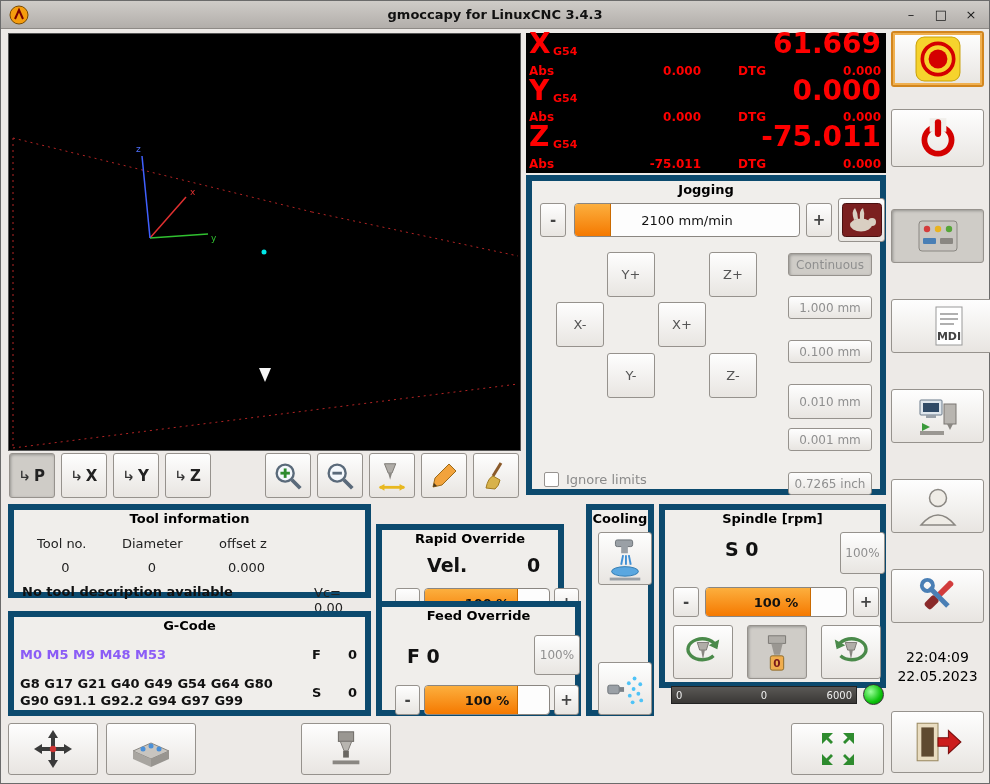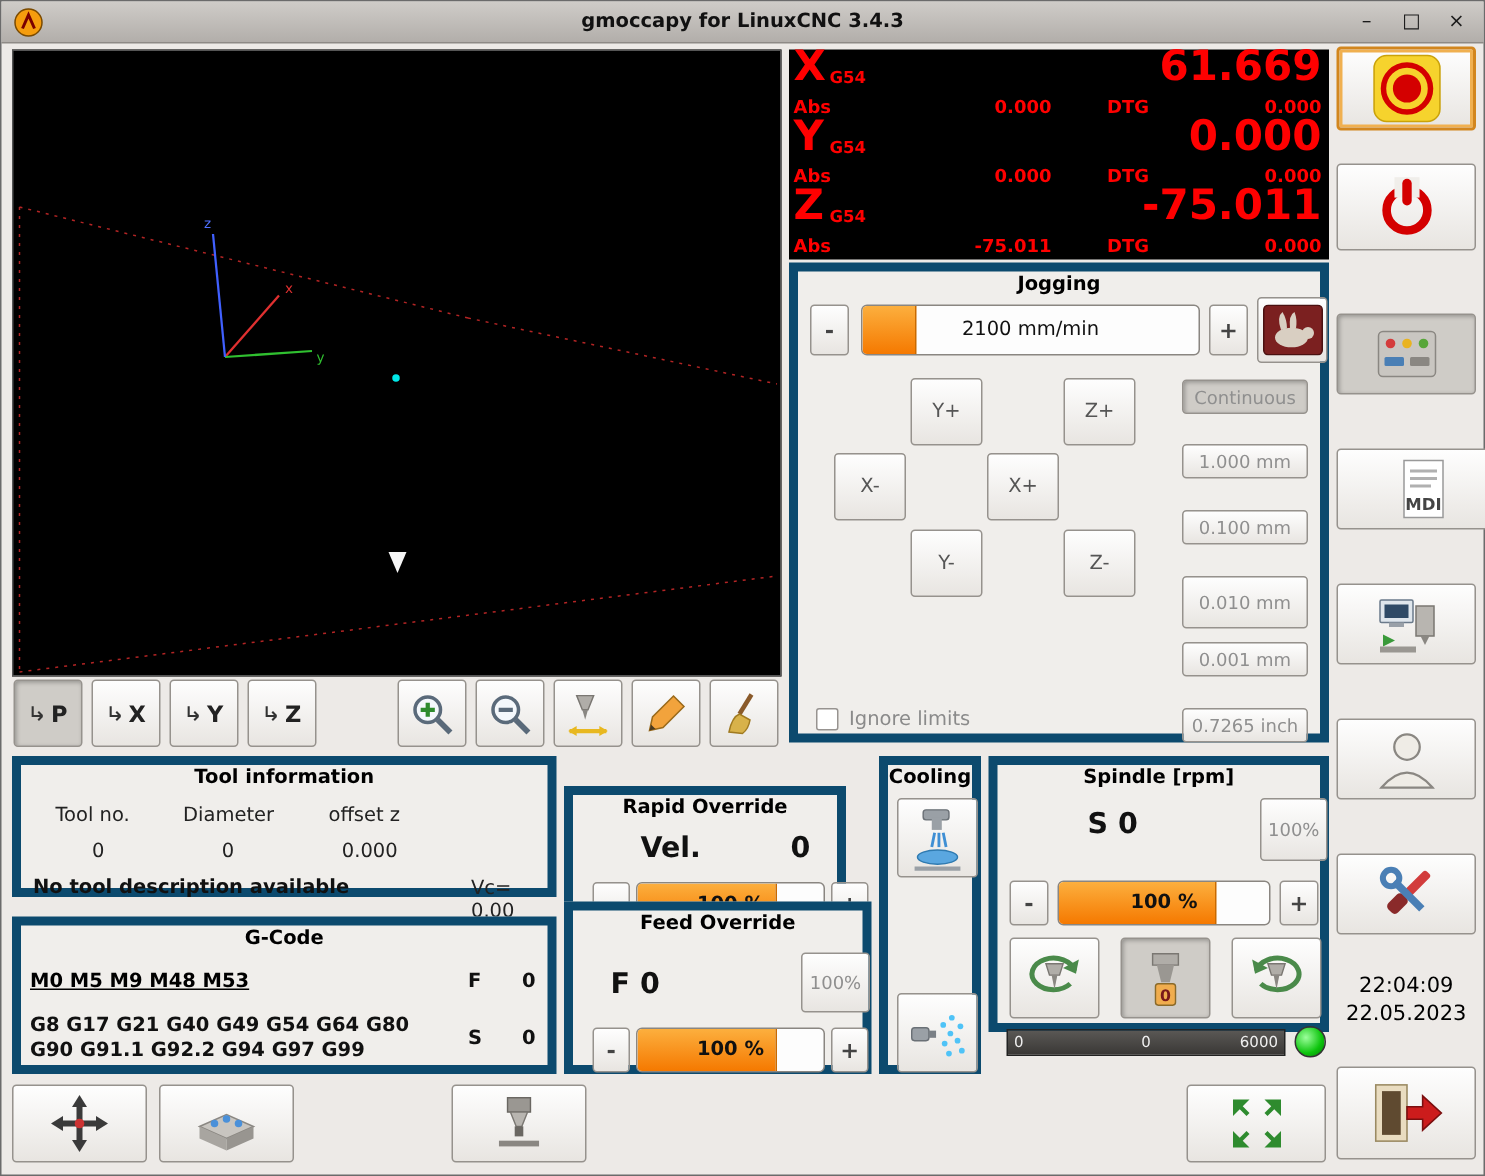--- a/index.html
+++ b/index.html
@@ -266,21 +266,21 @@
     <span style="position:absolute; left:205px; top:26px; font-size:13px; color:#222;">offset z</span>
     <span style="position:absolute; left:23px;  top:50px; width:57px; text-align:center; font-size:13px; color:#222;">0</span>
     <span style="position:absolute; left:108px; top:50px; width:60px; text-align:center; font-size:13px; color:#222;">0</span>
     <span style="position:absolute; left:205px; top:50px; width:55px; text-align:center; font-size:13px; color:#222;">0.000</span>
     <span style="position:absolute; left:8px;   top:74px; font-size:13px; font-weight:bold; color:#111;">No tool description available</span>
     <span style="position:absolute; left:300px; top:75px; font-size:13px; color:#222;">Vc= 0.00</span>
   </div>
 
   <div class="frame" style="left:7px; top:610px; width:363px; height:105px;">
     <div class="frame-title">G-Code</div>
-    <span style="position:absolute; left:6px; top:30px; font-size:13px; font-weight:bold; color:#000000;text-decoration:underline;">M0 M5 M9 M48 M53</span>
+    <span style="position:absolute; left:6px; top:30px; font-size:13px; font-weight:bold; color:#8b5cf6;">M0 M5 M9 M48 M53</span>
     <span style="position:absolute; left:298px; top:30px; font-size:13px; font-weight:bold; color:#111;">F</span>
     <span style="position:absolute; right:8px; top:30px; font-size:13px; font-weight:bold; color:#111;">0</span>
     <span style="position:absolute; left:6px; top:58px; width:282px; font-size:13px; font-weight:bold; color:#111; line-height:17px;">G8 G17 G21 G40 G49 G54 G64 G80 G90 G91.1 G92.2 G94 G97 G99</span>
     <span style="position:absolute; left:298px; top:68px; font-size:13px; font-weight:bold; color:#111;">S</span>
     <span style="position:absolute; right:8px; top:68px; font-size:13px; font-weight:bold; color:#111;">0</span>
   </div>
 
   <div class="frame" style="left:375px; top:503px; width:188px; height:95px;margin-top:20px;">
     <div class="frame-title">Rapid Override</div>
     <span style="position:absolute; left:45px; top:24px; font-size:19px; font-weight:bold; color:#111;">Vel.</span>

